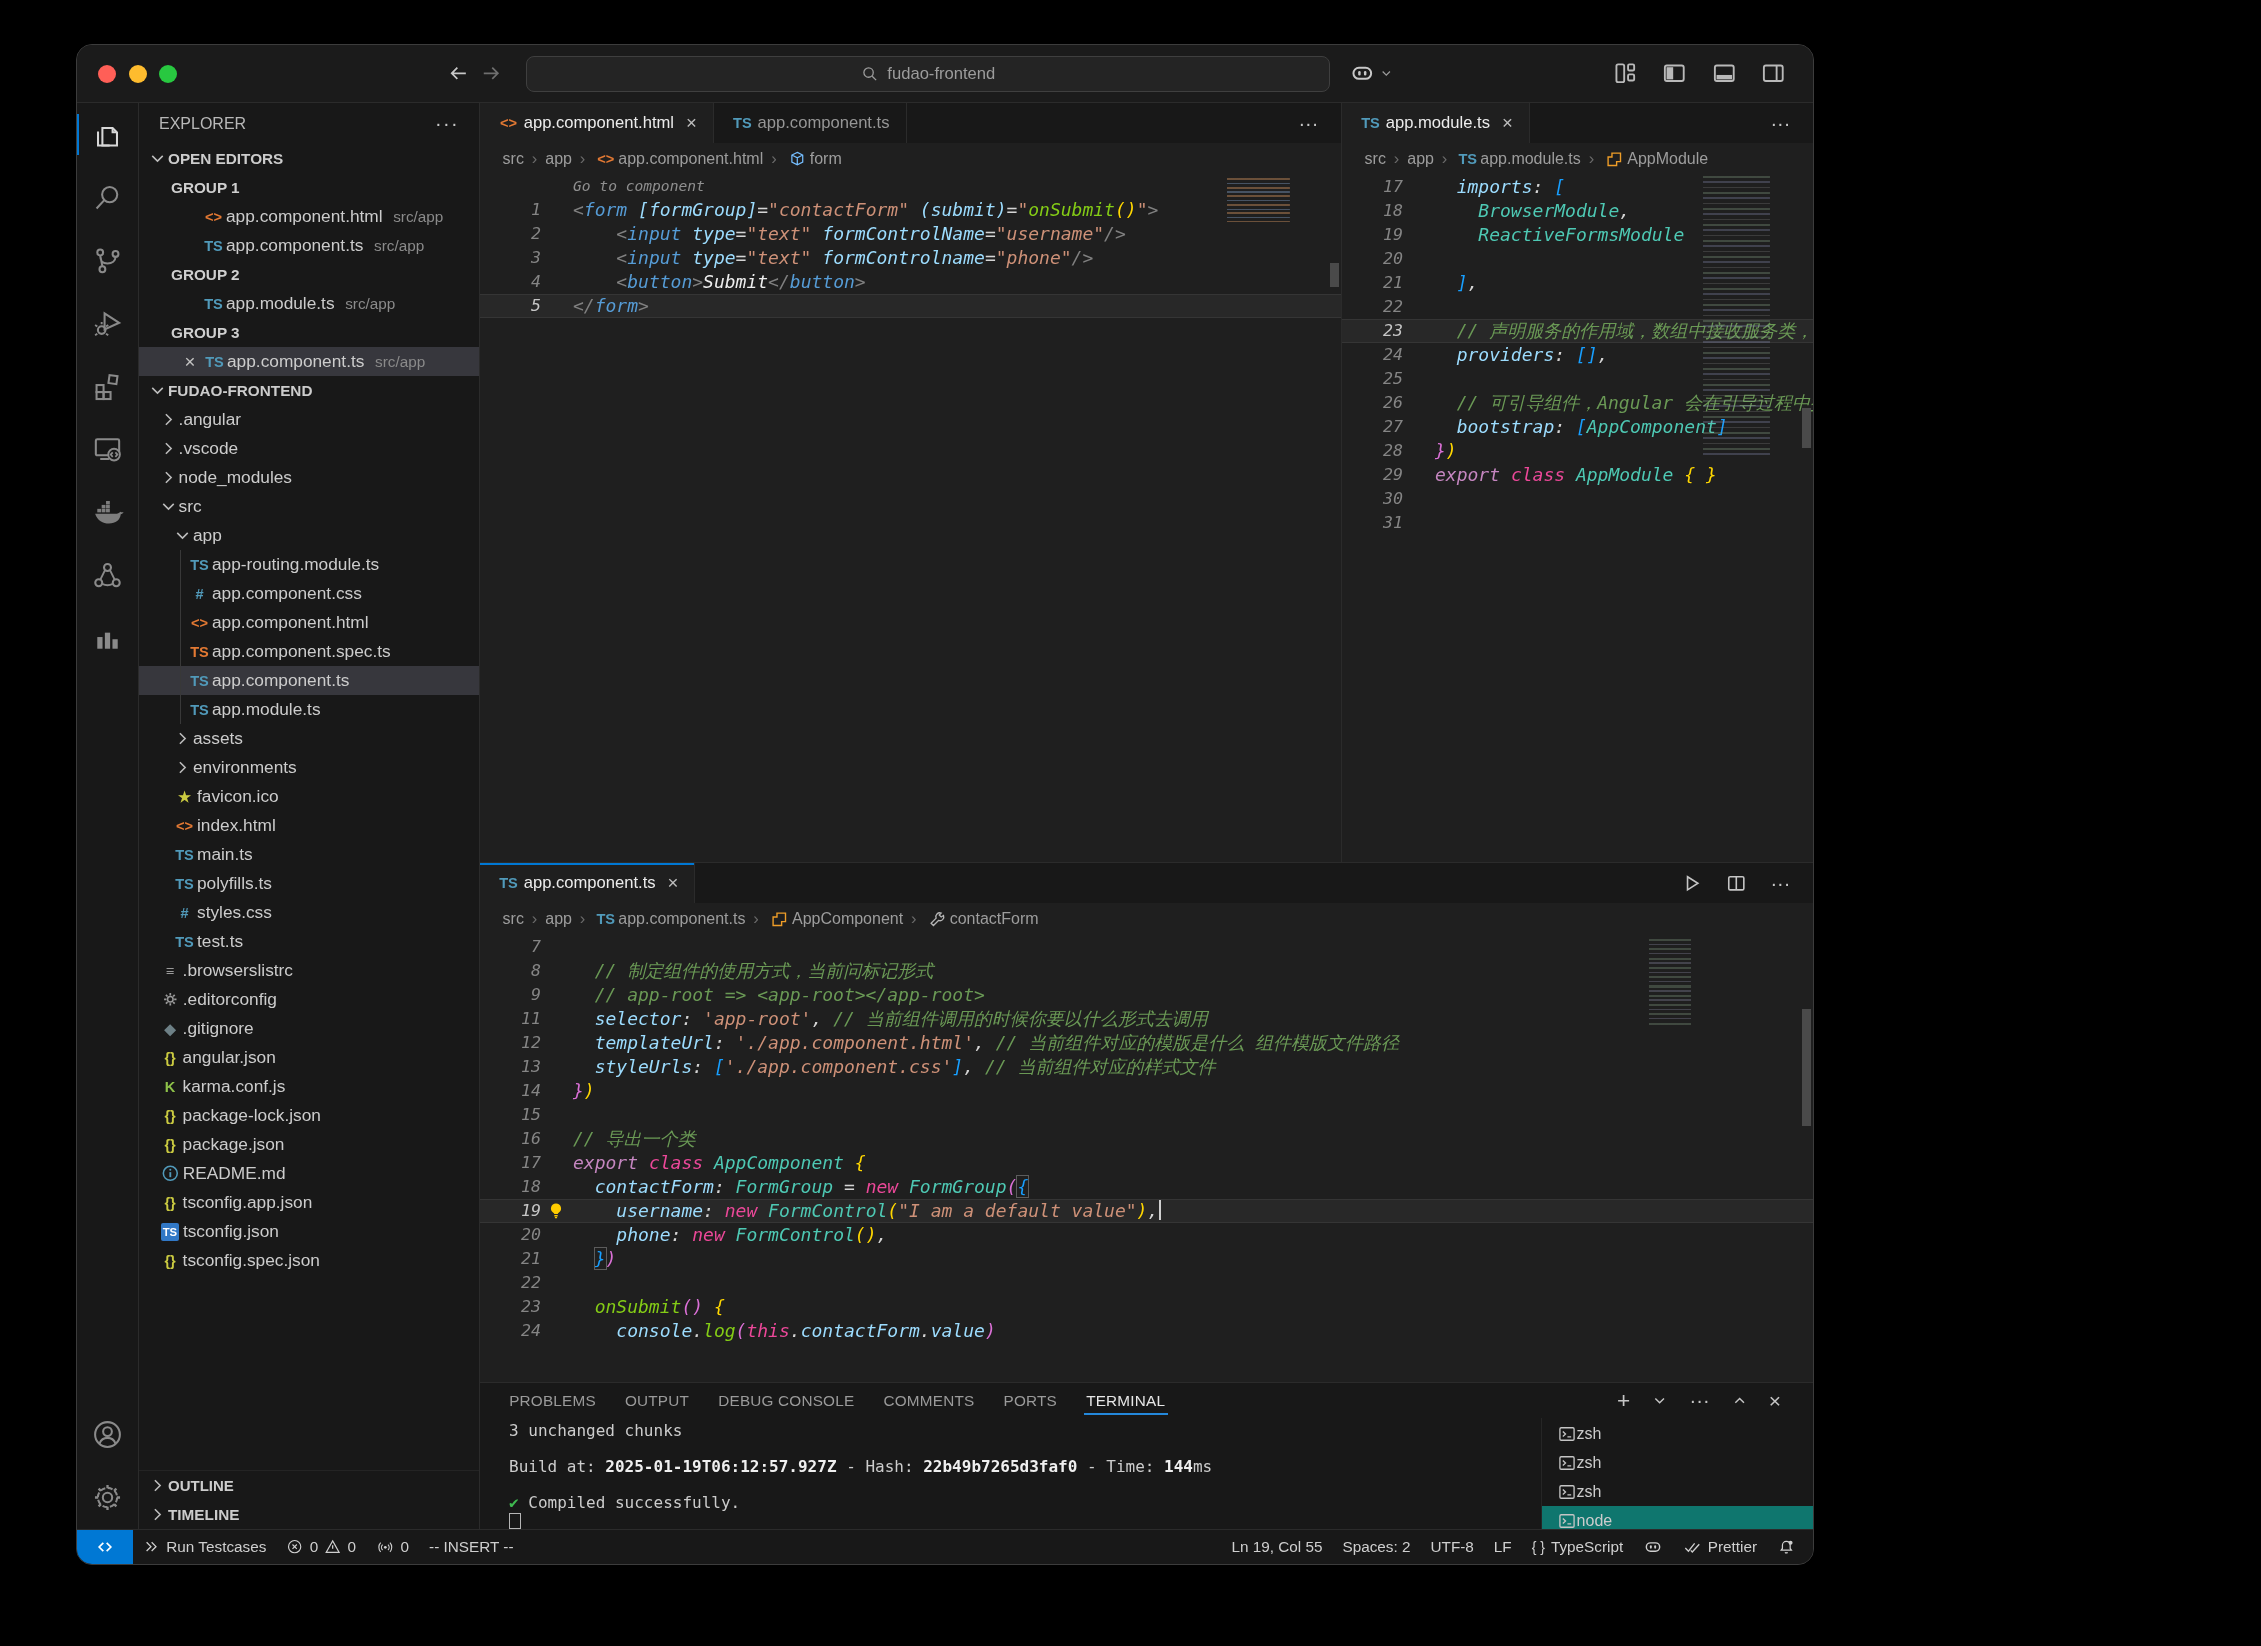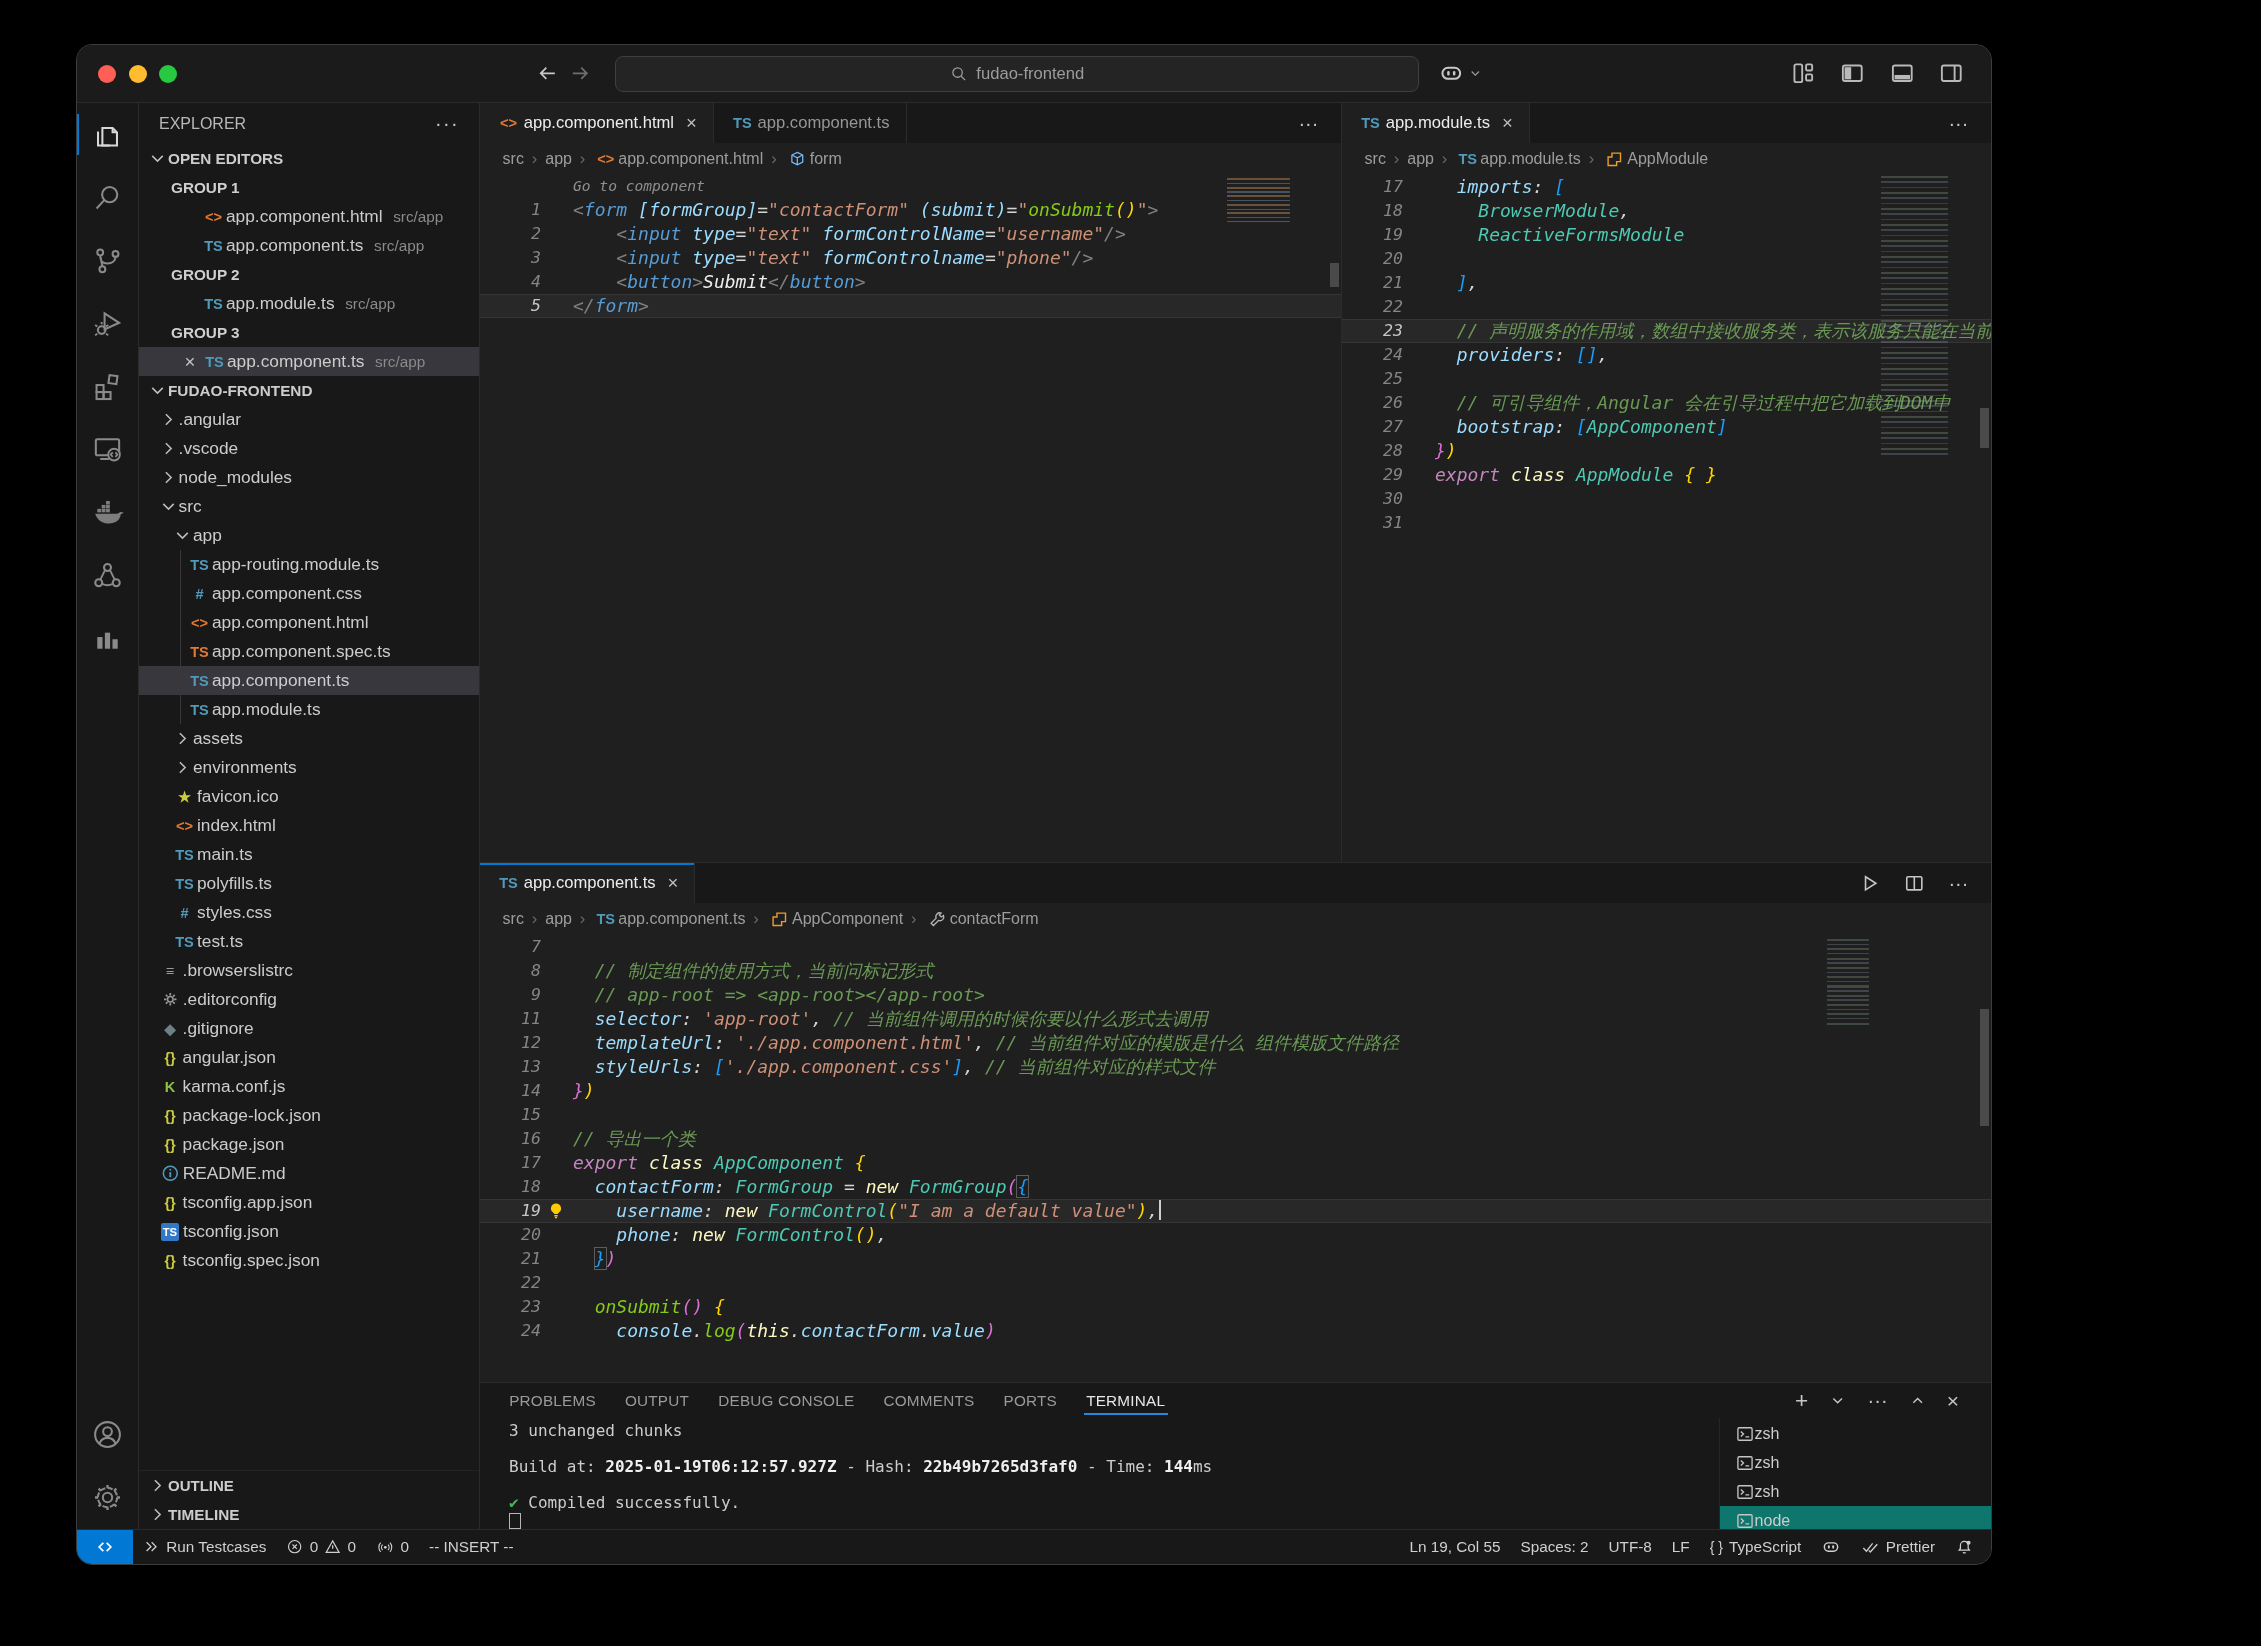--- a/index.html
+++ b/index.html
@@ -1,18 +1,18 @@
 <!DOCTYPE html>
 <html style="font-size:10.6px"><head>
 <meta charset="utf-8">
 <style>
   html,body{margin:0;padding:0;background:#000;width:2261px;height:1646px;overflow:hidden;
     font-family:"Liberation Sans",sans-serif;-webkit-font-smoothing:antialiased;}
   *{box-sizing:border-box;}
-  .window{position:absolute;left:76px;top:44px;width:1916px;height:1521px;background:#1f1f1f;
+  .window{position:absolute;left:76px;top:44px;width:1738px;height:1521px;background:#1f1f1f;
     border-radius:16px;border:0.7px solid #3c3c3c;overflow:hidden;display:flex;flex-direction:column;color:#ccc;}
   
   .titlebar{height:58px;background:#1b1b1b;border-bottom:0.7px solid #2b2b2b;display:flex;align-items:center;flex:0 0 auto;}
   .traffic{display:flex;gap:12.6px;padding-left:21px;width:146px;flex:0 0 auto;}
   .dot{width:18px;height:18px;border-radius:50%;}
   .dot.r{background:#ff5f57}.dot.y{background:#febc2e}.dot.g{background:#28c840}
   .tb-sp{flex:1;}
   .navbtn{width:33px;height:33px;display:flex;align-items:center;justify-content:center;}
   .searchbox{width:804px;height:36px;background:#242424;border:0.7px solid #3f3f3f;border-radius:8px;
     display:flex;align-items:center;justify-content:center;gap:9.3px;color:#9c9c9c;font-size:16.6px;margin:0 18.6px;}
@@ -63,21 +63,21 @@
   .code{flex:1;position:relative;overflow:hidden;font-family:"DejaVu Sans Mono",monospace;font-size:18px;min-height:0;font-style:italic;}
   .codelines{position:absolute;inset:0;}
   .codelens{height:22.6px;line-height:22.6px;color:#8f8f8f;font-size:14.6px;padding-left:93px;}
   .cl{display:flex;height:24px;line-height:24px;white-space:pre;position:relative;}
   .cl .num{flex:0 0 61px;text-align:right;color:#858585;font-size:16.6px;font-family:"DejaVu Sans Mono",monospace;}
   .cl .gm{flex:0 0 32px;position:relative;}
   .cl .cd{flex:1;}
   .cl.current{background:rgba(255,255,255,0.045);box-shadow:inset 0 0.7px 0 #3a3a3a, inset 0 -0.7px 0 #3a3a3a;}
   .cl.current .num{color:#c6c6c6;}
   .tk-pn{color:#808080}.tk-tg{color:#569cd6}.tk-at{color:#9cdcfe}.tk-st{color:#ce9178}.tk-cm{color:#6a9955}
-  .tk-kw{color:#c586c0}.tk-ct{color:#fef9c3}.tk-ty{color:#4ec9b4}.tk-fn{color:#84cc16}.tk-pl{color:#d4d4d4}
+  .tk-kw{color:#c586c0}.tk-ct{color:#ec4899}.tk-ty{color:#4ec9b4}.tk-fn{color:#84cc16}.tk-pl{color:#d4d4d4}
   .tk-by{color:#ffd700}.tk-bp{color:#da70d6}.tk-bb{color:#179fff}.tk-wh{color:#eeeeee}
   .tk-bm{outline:0.7px solid #5c5c5c;outline-offset:-0.7px;}
   .caret{display:inline-block;width:2px;height:20px;background:#cfcfcf;vertical-align:-3.3px;margin-left:0.7px;}
   .bulb{width:20px;height:20px;position:absolute;left:5.3px;top:2px;}
   .minimap{position:absolute;background-repeat:no-repeat;}
   .mm-l{top:2.7px;right:40px;width:74px;height:44px;
     background-image:repeating-linear-gradient(to bottom,rgba(200,140,90,.45) 0 2px,transparent 2px 4.7px,rgba(130,160,200,.4) 4.7px 6px,transparent 6px 8.6px);background-size:85% 100%;}
   .mm-r{top:1.3px;right:17.3px;width:93px;height:279px;
     background-image:repeating-linear-gradient(to bottom,rgba(140,170,140,.3) 0 2px,transparent 2px 5.3px,rgba(140,145,185,.3) 5.3px 7.3px,transparent 7.3px 10.6px,rgba(160,160,160,.22) 10.6px 12px,transparent 12px 16px);background-size:72% 100%;}
   .mm-b{top:4px;right:117px;width:47px;height:86px;

